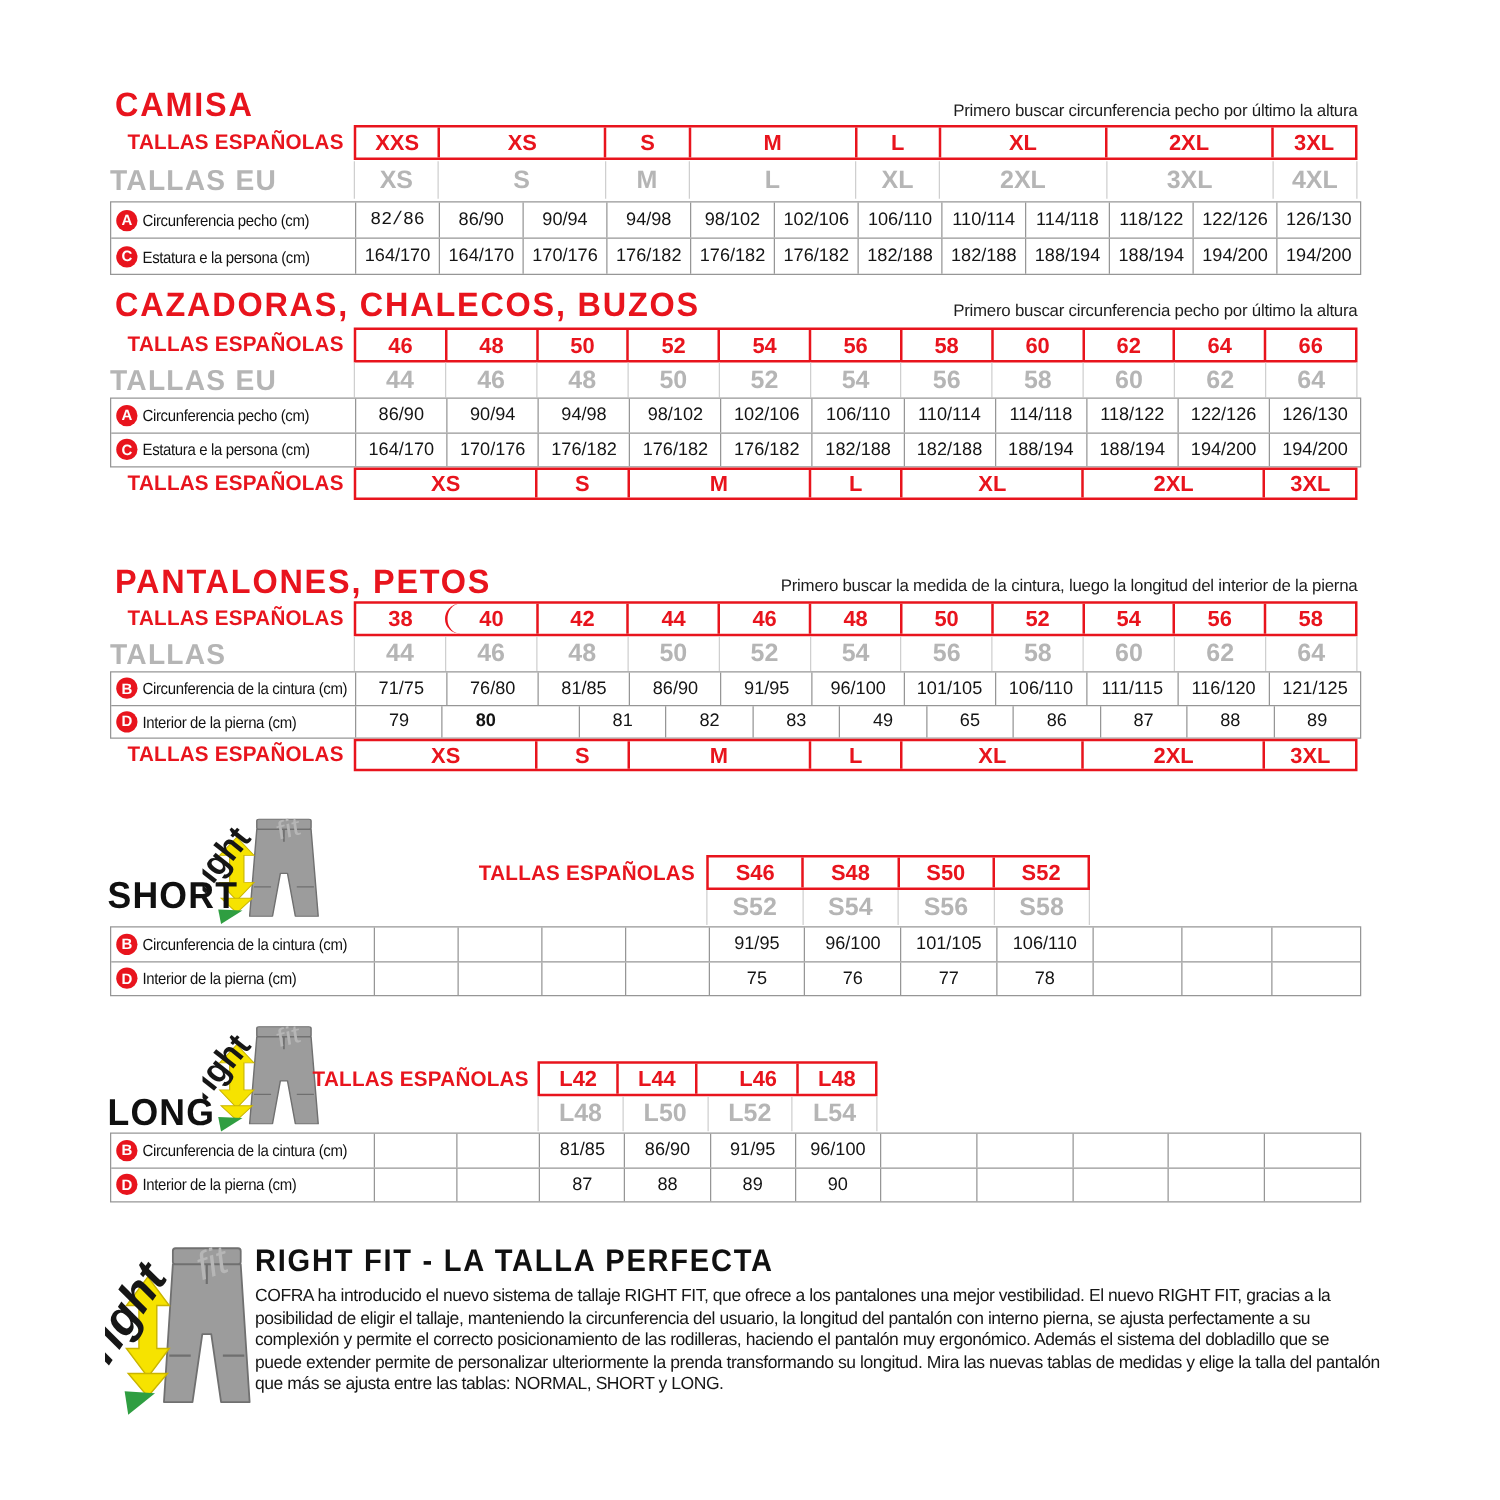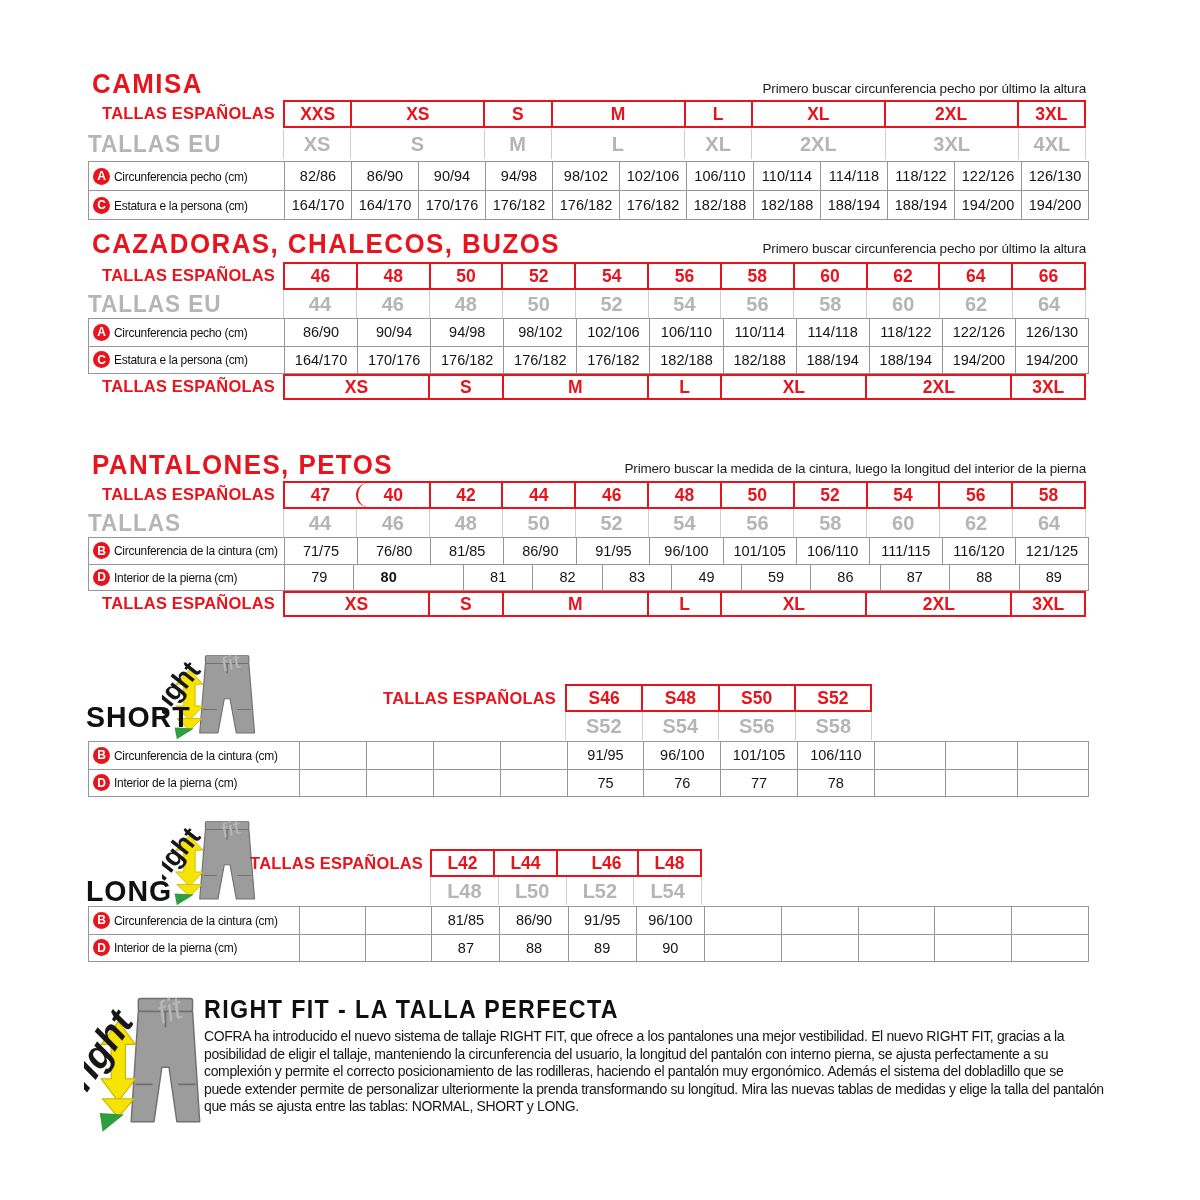--- a/index.html
+++ b/index.html
@@ -126,21 +126,21 @@
       <div class="gcell" style="flex: 2 2 0px;">2XL</div>
       <div class="gcell" style="flex: 2 2 0px;">3XL</div>
       <div class="gcell" style="flex: 1 1 0px;">4XL</div>
     </div>
     <div class="data-block" style="left: 88px; top: 161px; width: 1001px;">
       <div class="drow" style="height: 28px;">
         <div class="dcell label-cell" style="flex: 0 0 195px;">
           <div class="badge">A</div>
           <span class="txt">Circunferencia pecho (cm)</span>
         </div>
-        <div class="dcell" style="flex: 1 1 0px;">82/86</div>
+        <div class="dcell" style="flex: 1 1 0px; font-family: Liberation Mono, monospace;">82/86</div>
         <div class="dcell" style="flex: 1 1 0px;">86/90</div>
         <div class="dcell" style="flex: 1 1 0px;">90/94</div>
         <div class="dcell" style="flex: 1 1 0px;">94/98</div>
         <div class="dcell" style="flex: 1 1 0px;">98/102</div>
         <div class="dcell" style="flex: 1 1 0px;">102/106</div>
         <div class="dcell" style="flex: 1 1 0px;">106/110</div>
         <div class="dcell" style="flex: 1 1 0px;">110/114</div>
         <div class="dcell" style="flex: 1 1 0px;">114/118</div>
         <div class="dcell" style="flex: 1 1 0px;">118/122</div>
         <div class="dcell" style="flex: 1 1 0px;">122/126</div>
@@ -234,21 +234,21 @@
       <div class="rcell" style="flex: 2 2 0px;">XS</div>
       <div class="rcell" style="flex: 1 1 0px;">S</div>
       <div class="rcell" style="flex: 2 2 0px;">M</div>
       <div class="rcell" style="flex: 1 1 0px;">L</div>
       <div class="rcell" style="flex: 2 2 0px;">XL</div>
       <div class="rcell" style="flex: 2 2 0px;">2XL</div>
       <div class="rcell" style="flex: 1 1 0px;">3XL</div>
     </div>
     <div class="red-label" style="left: 88px; top: 481px; width: 187px; height: 28px;">TALLAS ESPAÑOLAS</div>
     <div class="red-strip" style="left: 283px; top: 481px; width: 803px; height: 28px;">
-      <div class="rcell" style="flex: 1 1 0px;">47</div>
+      <div class="rcell" style="flex: 1 1 0px;">38</div>
       <div class="rcell" style="flex: 1 1 0px; border-radius: 12px;">40</div>
       <div class="rcell" style="flex: 1 1 0px;">42</div>
       <div class="rcell" style="flex: 1 1 0px;">44</div>
       <div class="rcell" style="flex: 1 1 0px;">46</div>
       <div class="rcell" style="flex: 1 1 0px;">48</div>
       <div class="rcell" style="flex: 1 1 0px;">50</div>
       <div class="rcell" style="flex: 1 1 0px;">52</div>
       <div class="rcell" style="flex: 1 1 0px;">54</div>
       <div class="rcell" style="flex: 1 1 0px;">56</div>
       <div class="rcell" style="flex: 1 1 0px;">58</div>
@@ -289,21 +289,21 @@
         <div class="dcell label-cell" style="flex: 0 0 195px;">
           <div class="badge">D</div>
           <span class="txt">Interior de la pierna (cm)</span>
         </div>
         <div class="dcell" style="flex: 1 1 0px;">79</div>
         <div class="dcell" style="flex: 1 1 0px; font-weight: bold;">80</div>
         <div class="dcell" style="flex: 1 1 0px; margin-left: 40px;">81</div>
         <div class="dcell" style="flex: 1 1 0px;">82</div>
         <div class="dcell" style="flex: 1 1 0px;">83</div>
         <div class="dcell" style="flex: 1 1 0px;">49</div>
-        <div class="dcell" style="flex: 1 1 0px;">59</div>
+        <div class="dcell" style="flex: 1 1 0px;">65</div>
         <div class="dcell" style="flex: 1 1 0px;">86</div>
         <div class="dcell" style="flex: 1 1 0px;">87</div>
         <div class="dcell" style="flex: 1 1 0px;">88</div>
         <div class="dcell" style="flex: 1 1 0px;">89</div>
       </div>
     </div>
     <div class="red-label" style="left: 88px; top: 591px; width: 187px; height: 26px;">TALLAS ESPAÑOLAS</div>
     <div class="red-strip" style="left: 283px; top: 591px; width: 803px; height: 26px;">
       <div class="rcell" style="flex: 2 2 0px;">XS</div>
       <div class="rcell" style="flex: 1 1 0px;">S</div>

